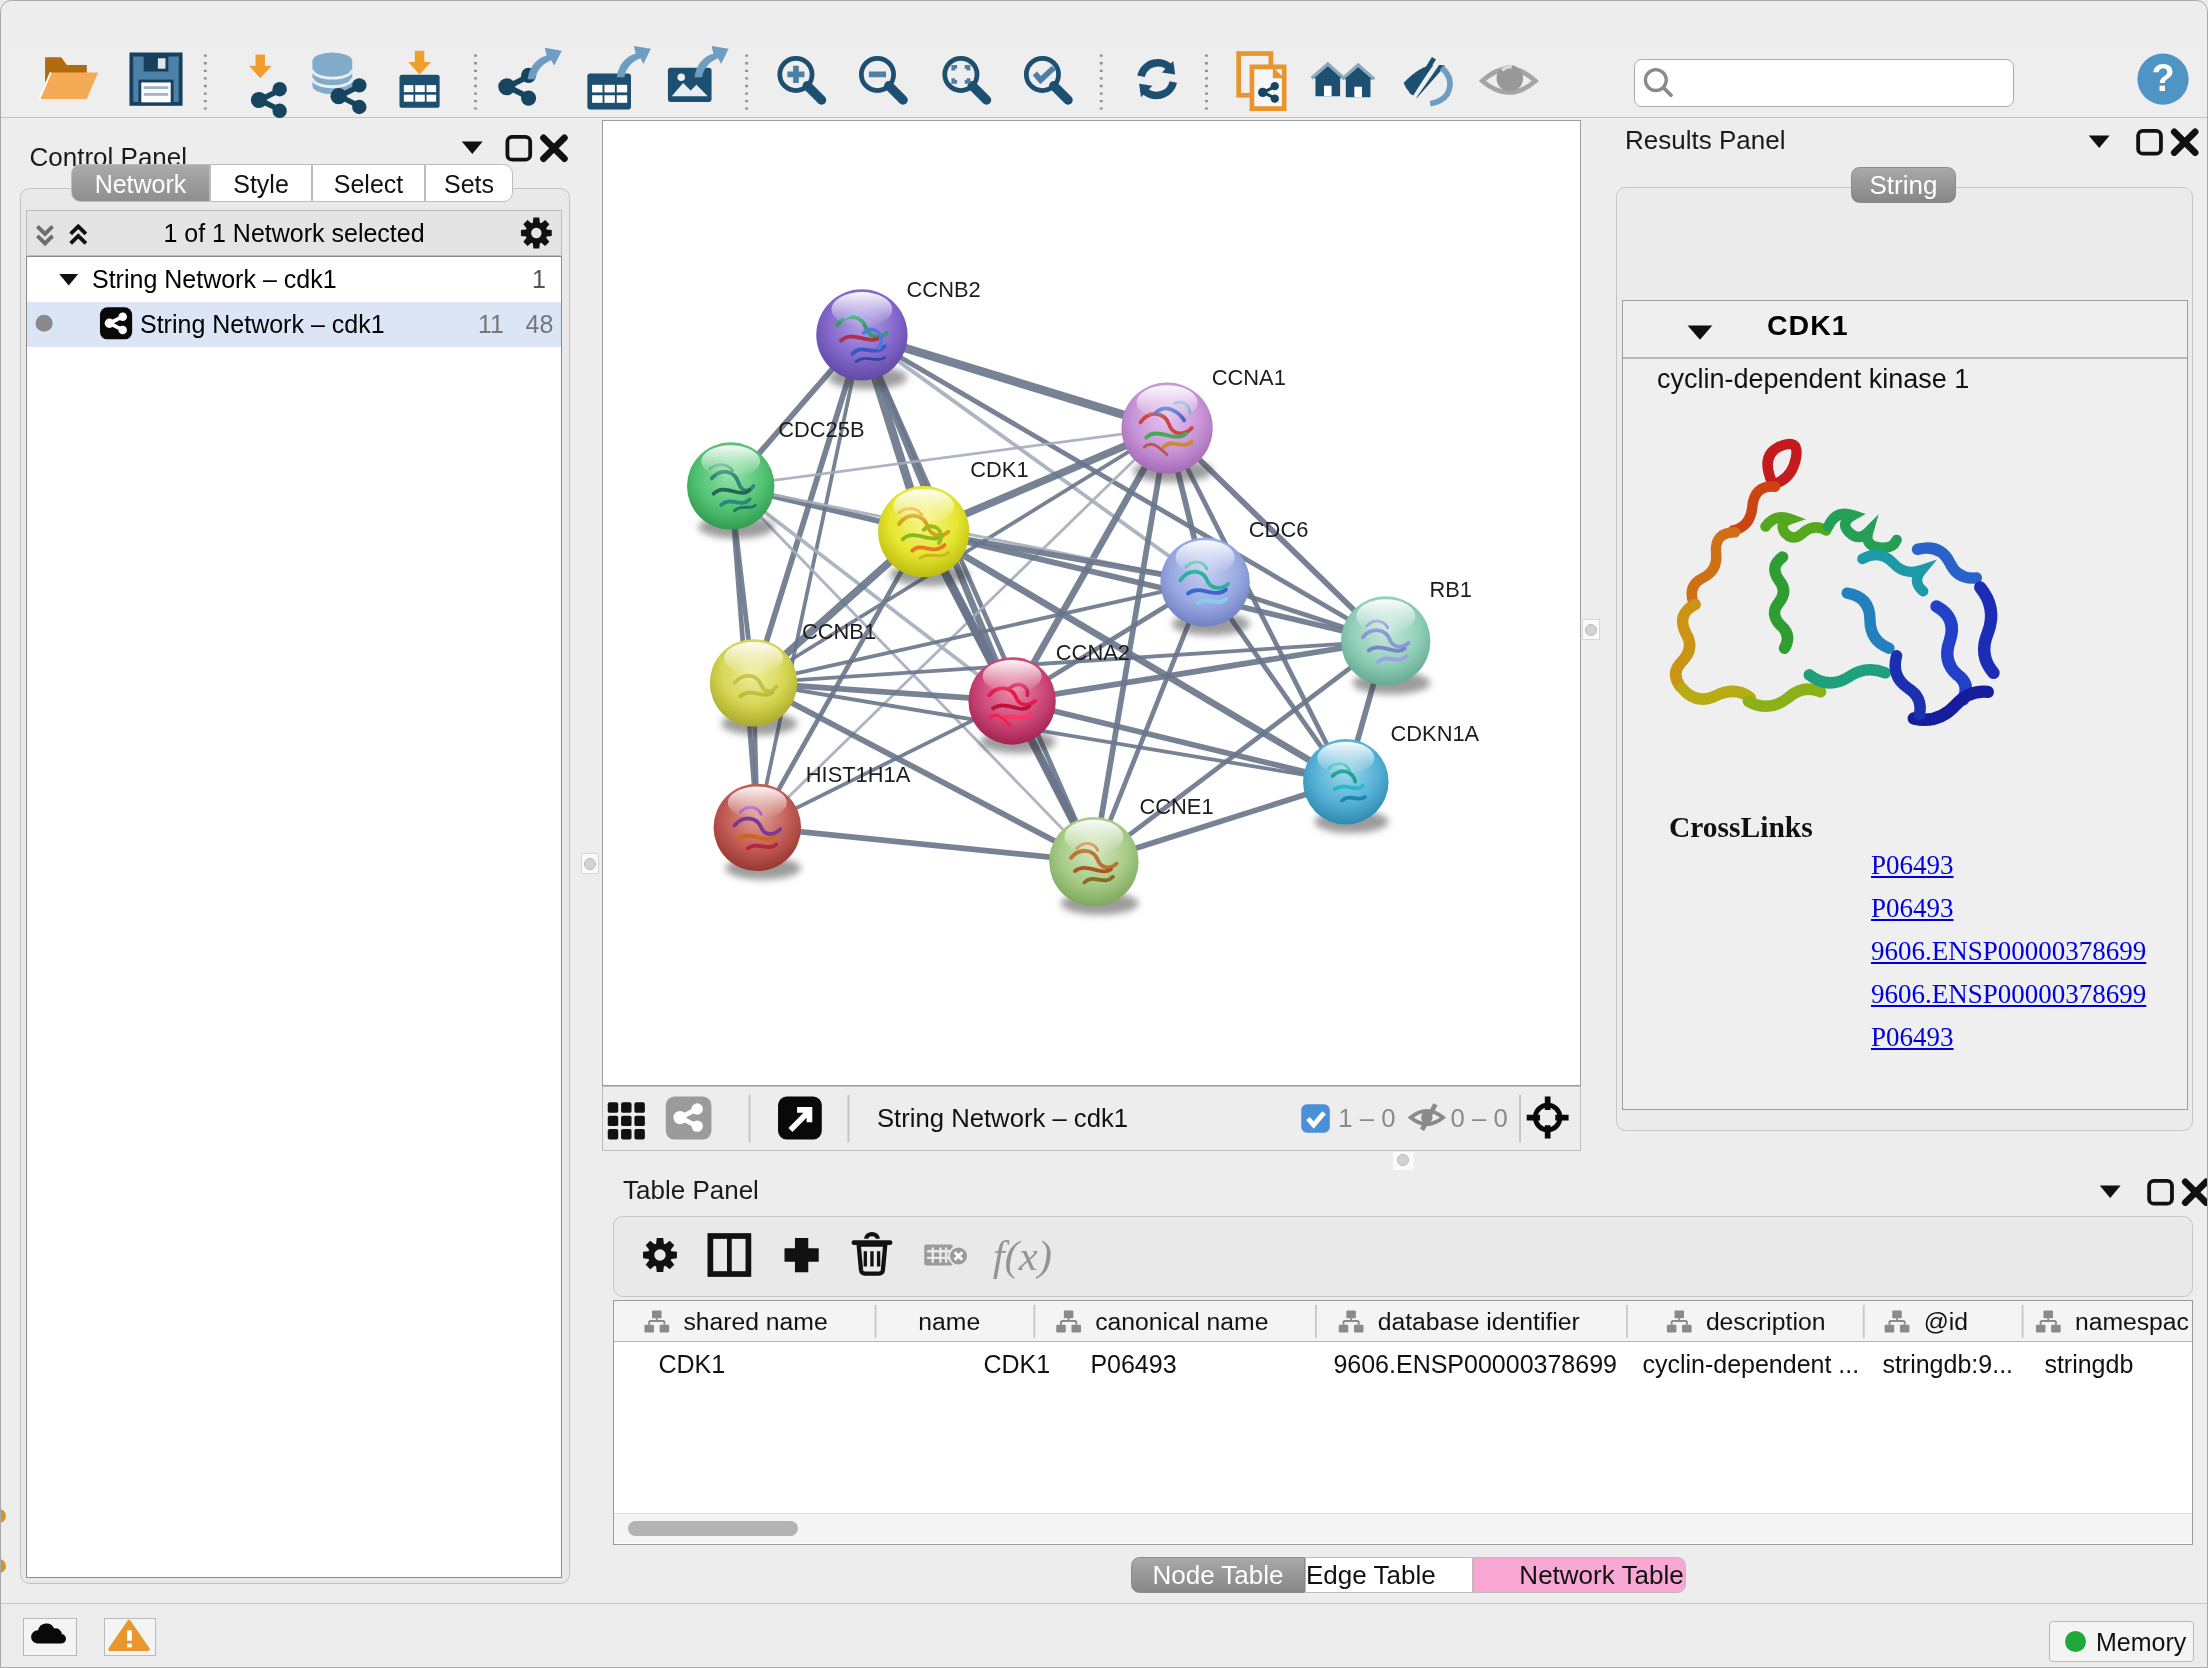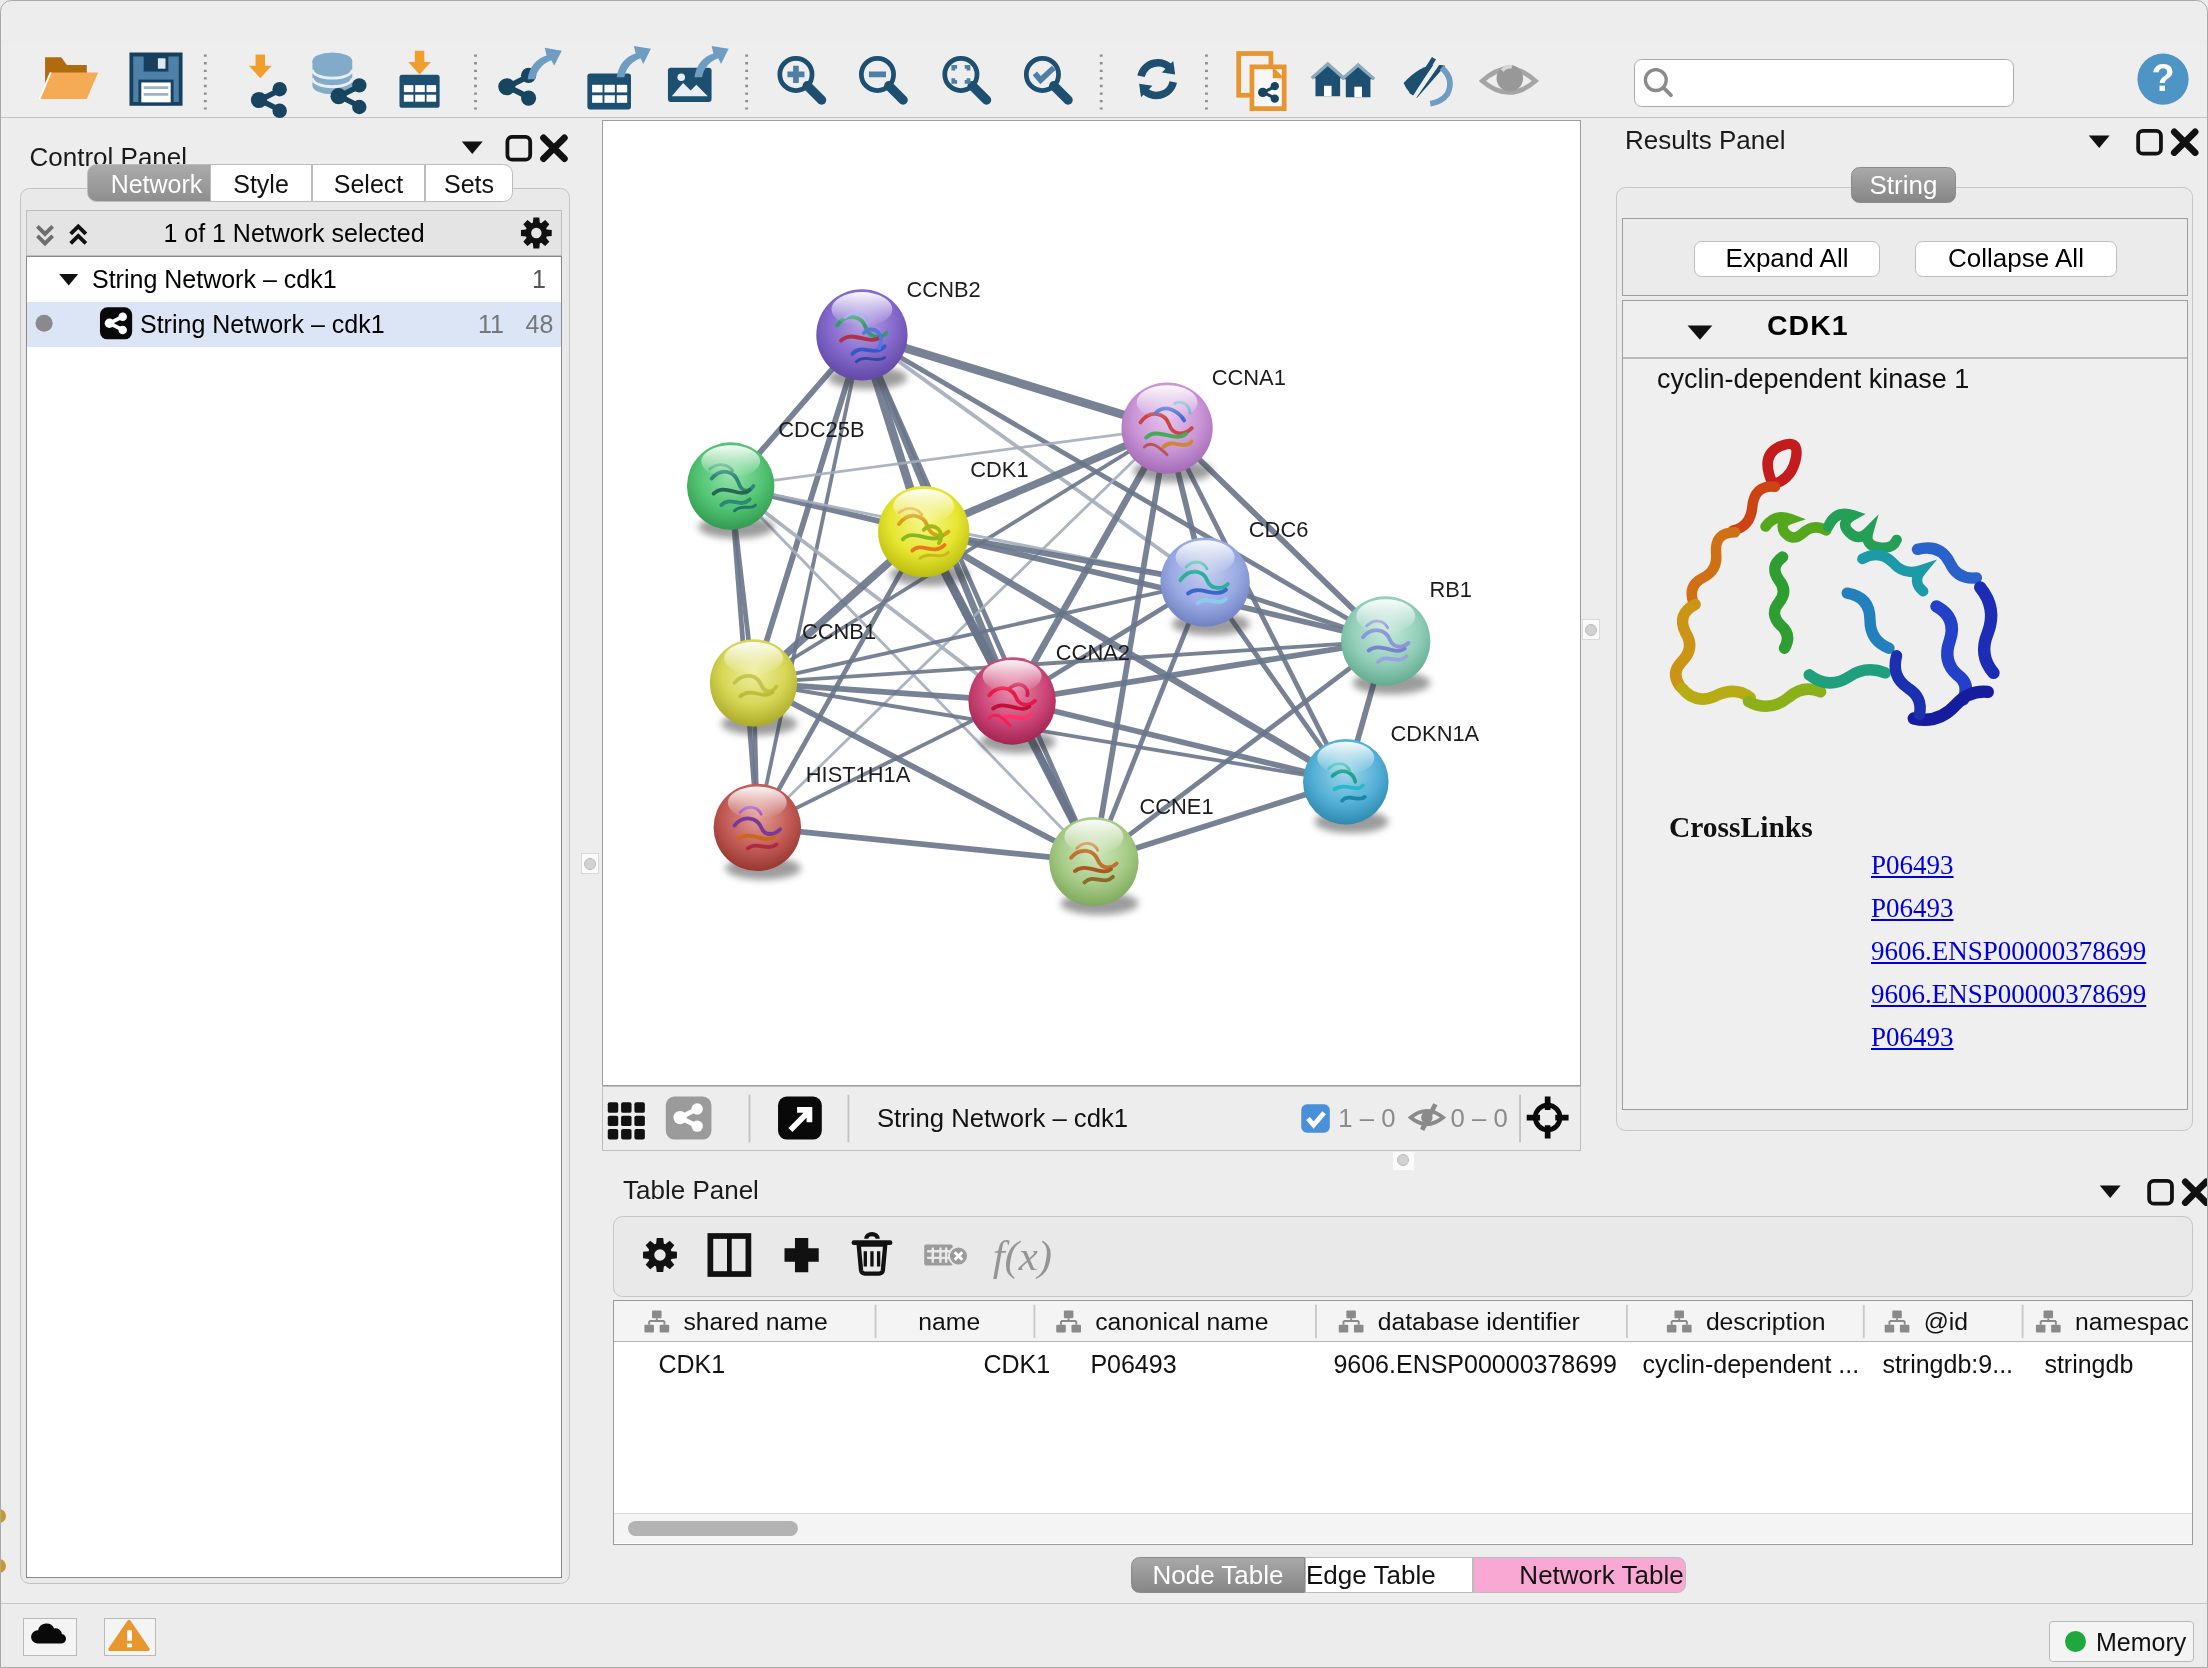--- a/index.html
+++ b/index.html
@@ -196,21 +196,21 @@
   </svg>
   </div>
   <div id="cpanel">
     <div class="ptitle" style="position:absolute; left:28.5px; top:22px;">Control Panel</div>
     <svg style="position:absolute; left:457px; top:14.3px;" width="114" height="28.5" viewBox="0 0 120 30">
       <path d="M4,8 l22,0 l-11,13 z" fill="#111"></path>
       <rect x="52" y="3" width="24" height="24" rx="5" fill="none" stroke="#111" stroke-width="4"></rect>
       <path d="M90,4 l22,22 M112,4 l-22,22" stroke="#111" stroke-width="7" stroke-linecap="round"></path>
     </svg>
     <div id="cp-outer"></div>
-    <div class="cptab" style="left:70px; width:139px; background:linear-gradient(#ababab,#8e8e8e); color:#fff; border-radius:9.5px 0 0 9.5px;margin-left:16px;">Network</div>
+    <div class="cptab" style="left:70px; width:139px; background:linear-gradient(#ababab,#8e8e8e); color:#fff; border-radius:9.5px 0 0 9.5px;">Network</div>
     <div class="cptab" style="left:209px; width:102px;">Style</div>
     <div class="cptab" style="left:311px; width:113px;">Select</div>
     <div class="cptab" style="left:424px; width:88px; border-radius:0 9.5px 9.5px 0;">Sets</div>
     <div style="position:absolute; left:25px; top:90px; width:536px; height:46px; background:#e4e4e4; border:1.9px solid #bdbdbd; font-size:25px; text-align:center; line-height:44px;">1 of 1 Network selected</div>
     <svg style="position:absolute; left:25px; top:90px;" width="536" height="46" viewBox="0 0 564 48">
       <g stroke="#6e6e6e" stroke-width="4" fill="none">
         <path d="M12,17 l8,8 l8,-8 M12,27 l8,8 l8,-8"></path>
       </g>
       <g stroke="#111" stroke-width="4" fill="none">
         <path d="M47,25 l8,-8 l8,8 M47,35 l8,-8 l8,8"></path>
@@ -556,24 +556,20 @@
   </div>
   <div id="rpanel">
     <div class="ptitle" style="position:absolute; left:26px; top:4.8px;">Results Panel</div>
     <svg style="position:absolute; left:480px; top:7.6px;" width="124" height="28.5" viewBox="0 0 130 30">
       <path d="M10,8 l22,0 l-11,13 z" fill="#111"></path>
       <rect x="62" y="3" width="24" height="24" rx="5" fill="none" stroke="#111" stroke-width="4"></rect>
       <path d="M100,4 l22,22 M122,4 l-22,22" stroke="#111" stroke-width="7" stroke-linecap="round"></path>
     </svg>
     <div style="position:absolute; left:17px; top:67px; width:577px; height:944px; background:#ebebeb; border:1.9px solid #c6c6c6; border-radius:9.5px;"></div>
     <div style="position:absolute; left:252px; top:47px; width:105px; height:36px; background:linear-gradient(#a9a9a9,#868686); border:1px solid #8a8a8a; border-radius:8.6px; color:#fff; font-size:26px; text-align:center; line-height:35px;">String</div>
-    <div style="position:absolute; left:23px; top:98px; width:566px; height:78px; background:#ebebeb; border:1.9px solid #9d9d9d;">
-      <div style="position:absolute; left:71px; top:22px; width:186px; height:36px; background:#fff; border:1.9px solid #bdbdbd; border-radius:7.6px; font-size:26px; text-align:center; line-height:33px;">Expand All</div>
-      <div style="position:absolute; left:292px; top:22px; width:202px; height:36px; background:#fff; border:1.9px solid #bdbdbd; border-radius:7.6px; font-size:26px; text-align:center; line-height:33px;">Collapse All</div>
-    </div>
     <div style="position:absolute; left:23px; top:180px; width:566px; height:810px; background:#efefef; border:1.9px solid #9d9d9d;">
       <svg style="position:absolute; left:57px; top:17px;" width="57" height="28.5" viewBox="0 0 60 30">
           <path d="M8,8 l26,0 l-13,15 z" fill="#111"></path>
         </svg>
       <div style="position:absolute; left:144px; top:7.6px; font-size:28.5px; font-weight:bold; letter-spacing:1px;">CDK1</div>
       <div style="position:absolute; left:0; top:56px; width:100%; height:1.9px; background:#b9b9b9;"></div>
       <div style="position:absolute; left:34px; top:63px; font-size:27px; color:#111;">cyclin-dependent kinase 1</div>
       <svg style="position:absolute; left:0px; top:134px;" width="399" height="320" viewBox="0 0 420 336">
         <g fill="none" stroke-linecap="round">
           <path d="M158,52 q-14,-30 6,-40 q22,-10 18,12 q-4,20 -20,26" stroke="#c41c1c" stroke-width="11"></path>

